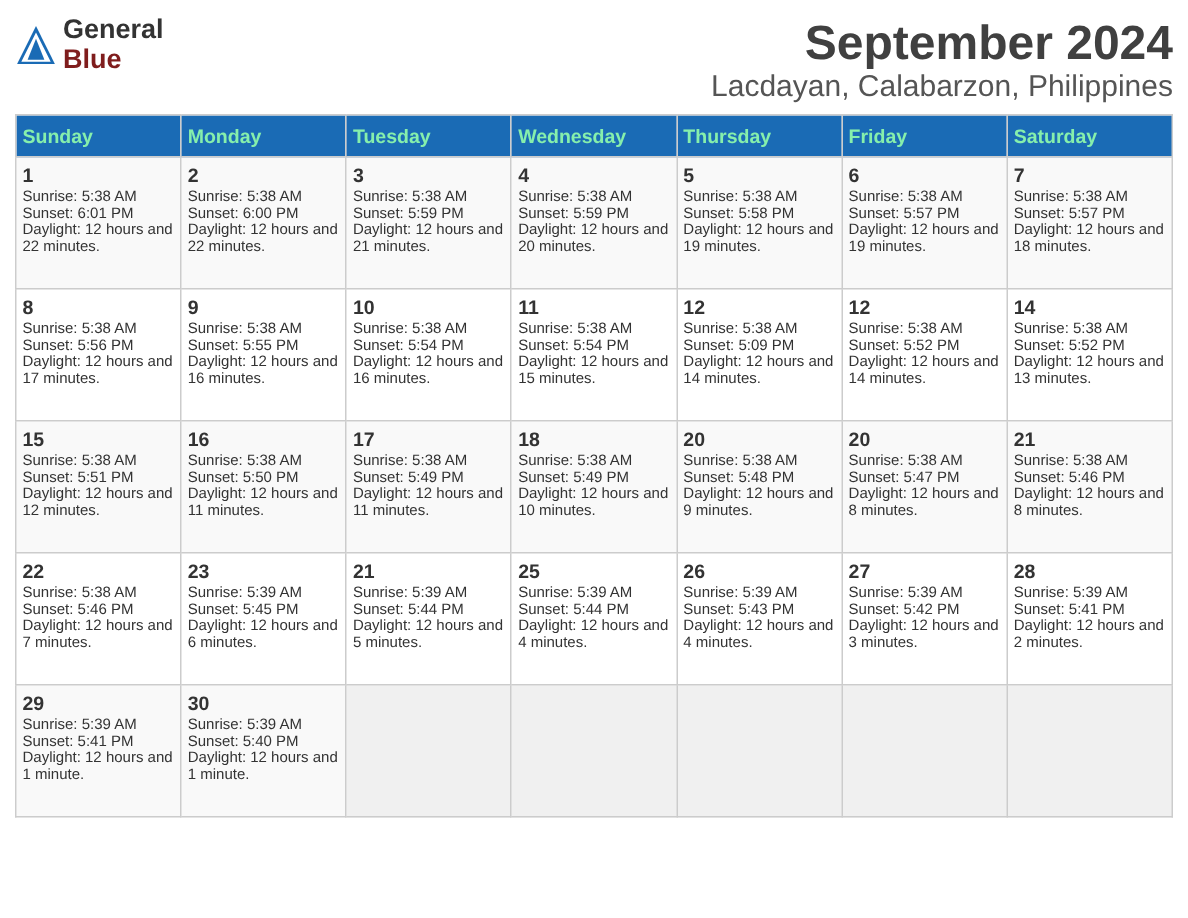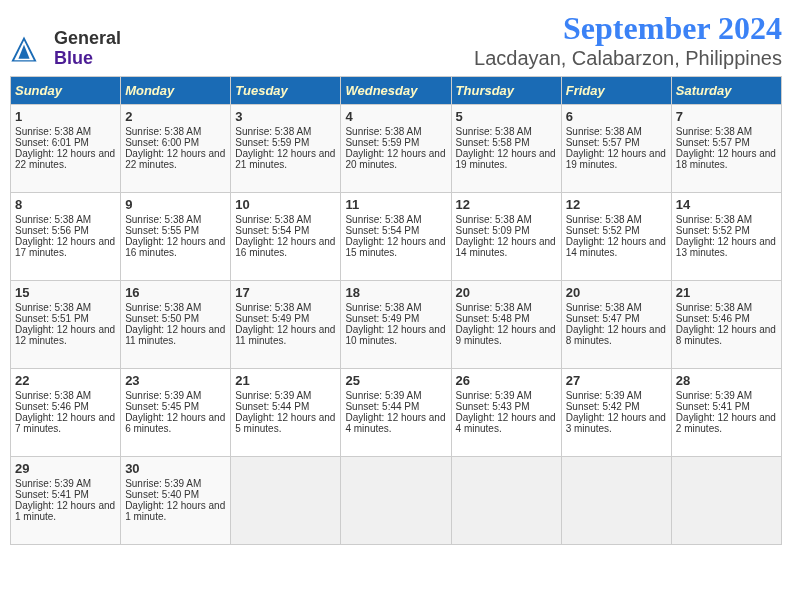--- a/index.html
+++ b/index.html
@@ -12,58 +12,55 @@
     }
     .header {
       display: flex;
       justify-content: space-between;
       align-items: flex-start;
       margin-bottom: 6px;
     }
     .logo {
       display: flex;
       align-items: center;
-      gap: 16px;
-      margin-top: 19px;
+      gap: 4px;
     }
     .logo-text {
       font-size: 18px;
       font-weight: bold;
       color: #333;
       line-height: 1.1;
     }
     .logo-text span {
-      color: #4c1d95;
+      color: #7f1d1d;
     }
     .logo-icon {
       width: 28px;
       height: 28px;
     }
     .title-block {
       text-align: right;
     }
     .month-title {
       font-size: 32px;
       font-weight: bold;
-      color: #3b82f6;
-      font-family: Liberation Serif, serif;
+      color: #404040;
     }
     .subtitle {
       font-size: 20px;
       color: #555;
     }
     table {
       width: 100%;
       border-collapse: collapse;
       table-layout: fixed;
     }
     thead tr {
       background: #1a6bb5;
-      color: #fef9c3;
-      font-style: italic;
+      color: #86efac;
     }
     thead th {
       padding: 6px 4px;
       font-size: 13px;
       font-weight: bold;
       text-align: left;
       border: 1px solid #ccc;
     }
     tbody tr {
       vertical-align: top;

